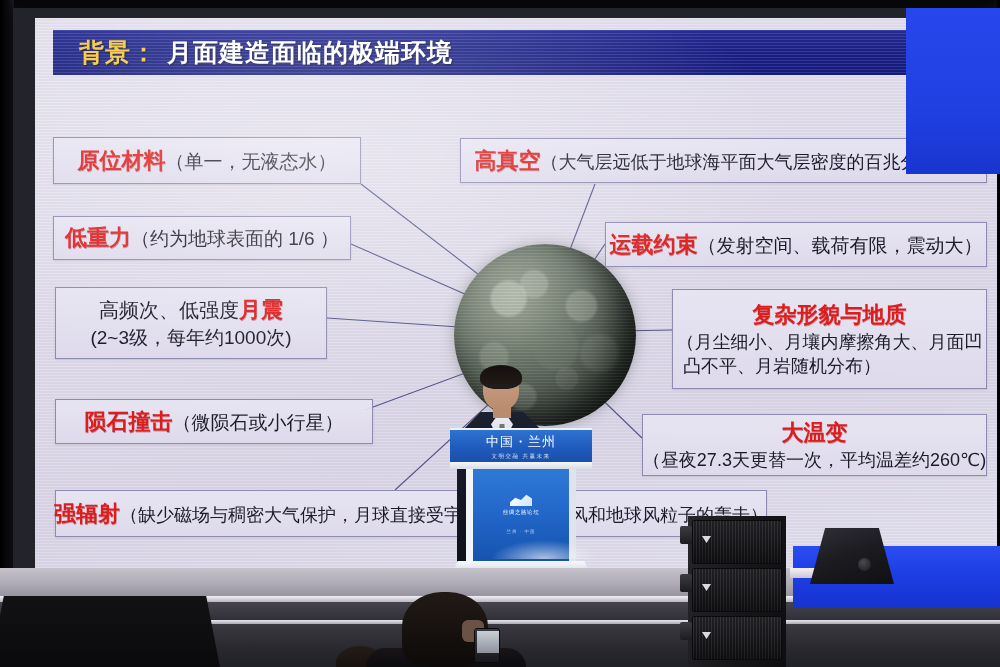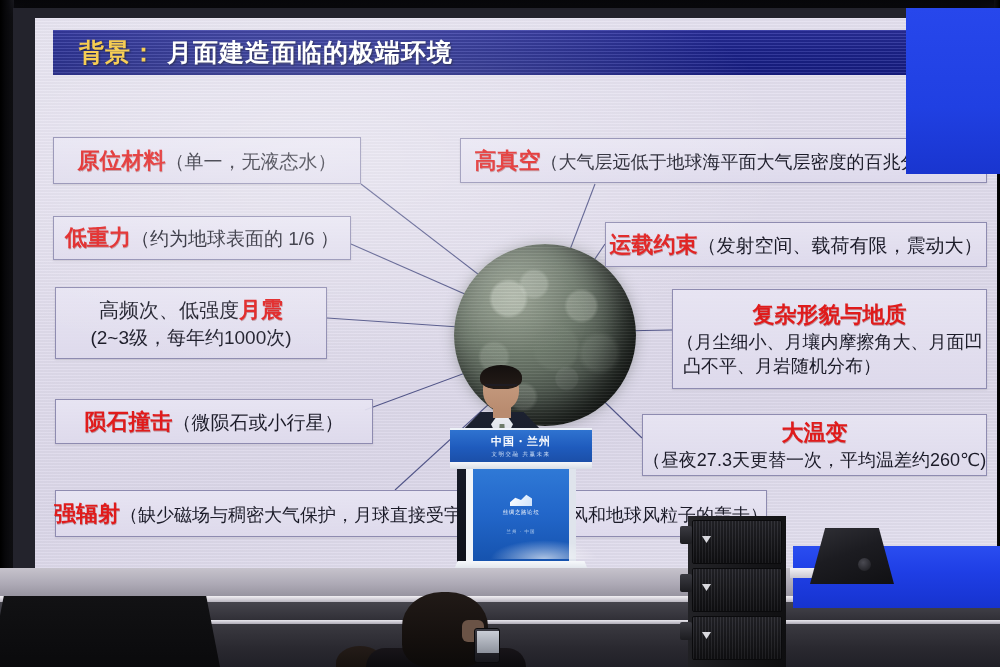--- a/index.html
+++ b/index.html
@@ -181,21 +181,21 @@
   }
 
   
   .podium { position:absolute; left:450px; top:428px; width:142px; height:150px; }
   .pod-top {
     position:absolute; left:0; top:0; width:142px; height:34px;
     background:linear-gradient(180deg,#2f73d0 0%,#1f5bbd 55%,#1b4fa8 100%);
     border-top:2px solid #eef2f8;
     display:flex; flex-direction:column; align-items:center; justify-content:center;
   }
-  .pod-top-t1 { color:#ffffff; font-size:11px; font-weight:bold; letter-spacing:1px; }
+  .pod-top-t1 { color:#ffffff; font-size:13px; font-weight:normal; letter-spacing:1px; }
   .pod-top-t2 { color:#cfe0f7; font-size:5.5px; letter-spacing:1.5px; margin-top:2px; }
   .pod-shelf {
     position:absolute; left:0; top:34px; width:142px; height:7px;
     background:linear-gradient(180deg,#f5f7fa,#d8dde6);
   }
   .pod-body {
     position:absolute; left:16px; top:41px; width:110px; height:94px;
     background:linear-gradient(180deg,#2f79d6 0%,#2266c9 48%,#1552ad 100%);
     border-left:7px solid #f2f5f9; border-right:7px solid #dfe4ec;
     display:flex; flex-direction:column; align-items:center;

